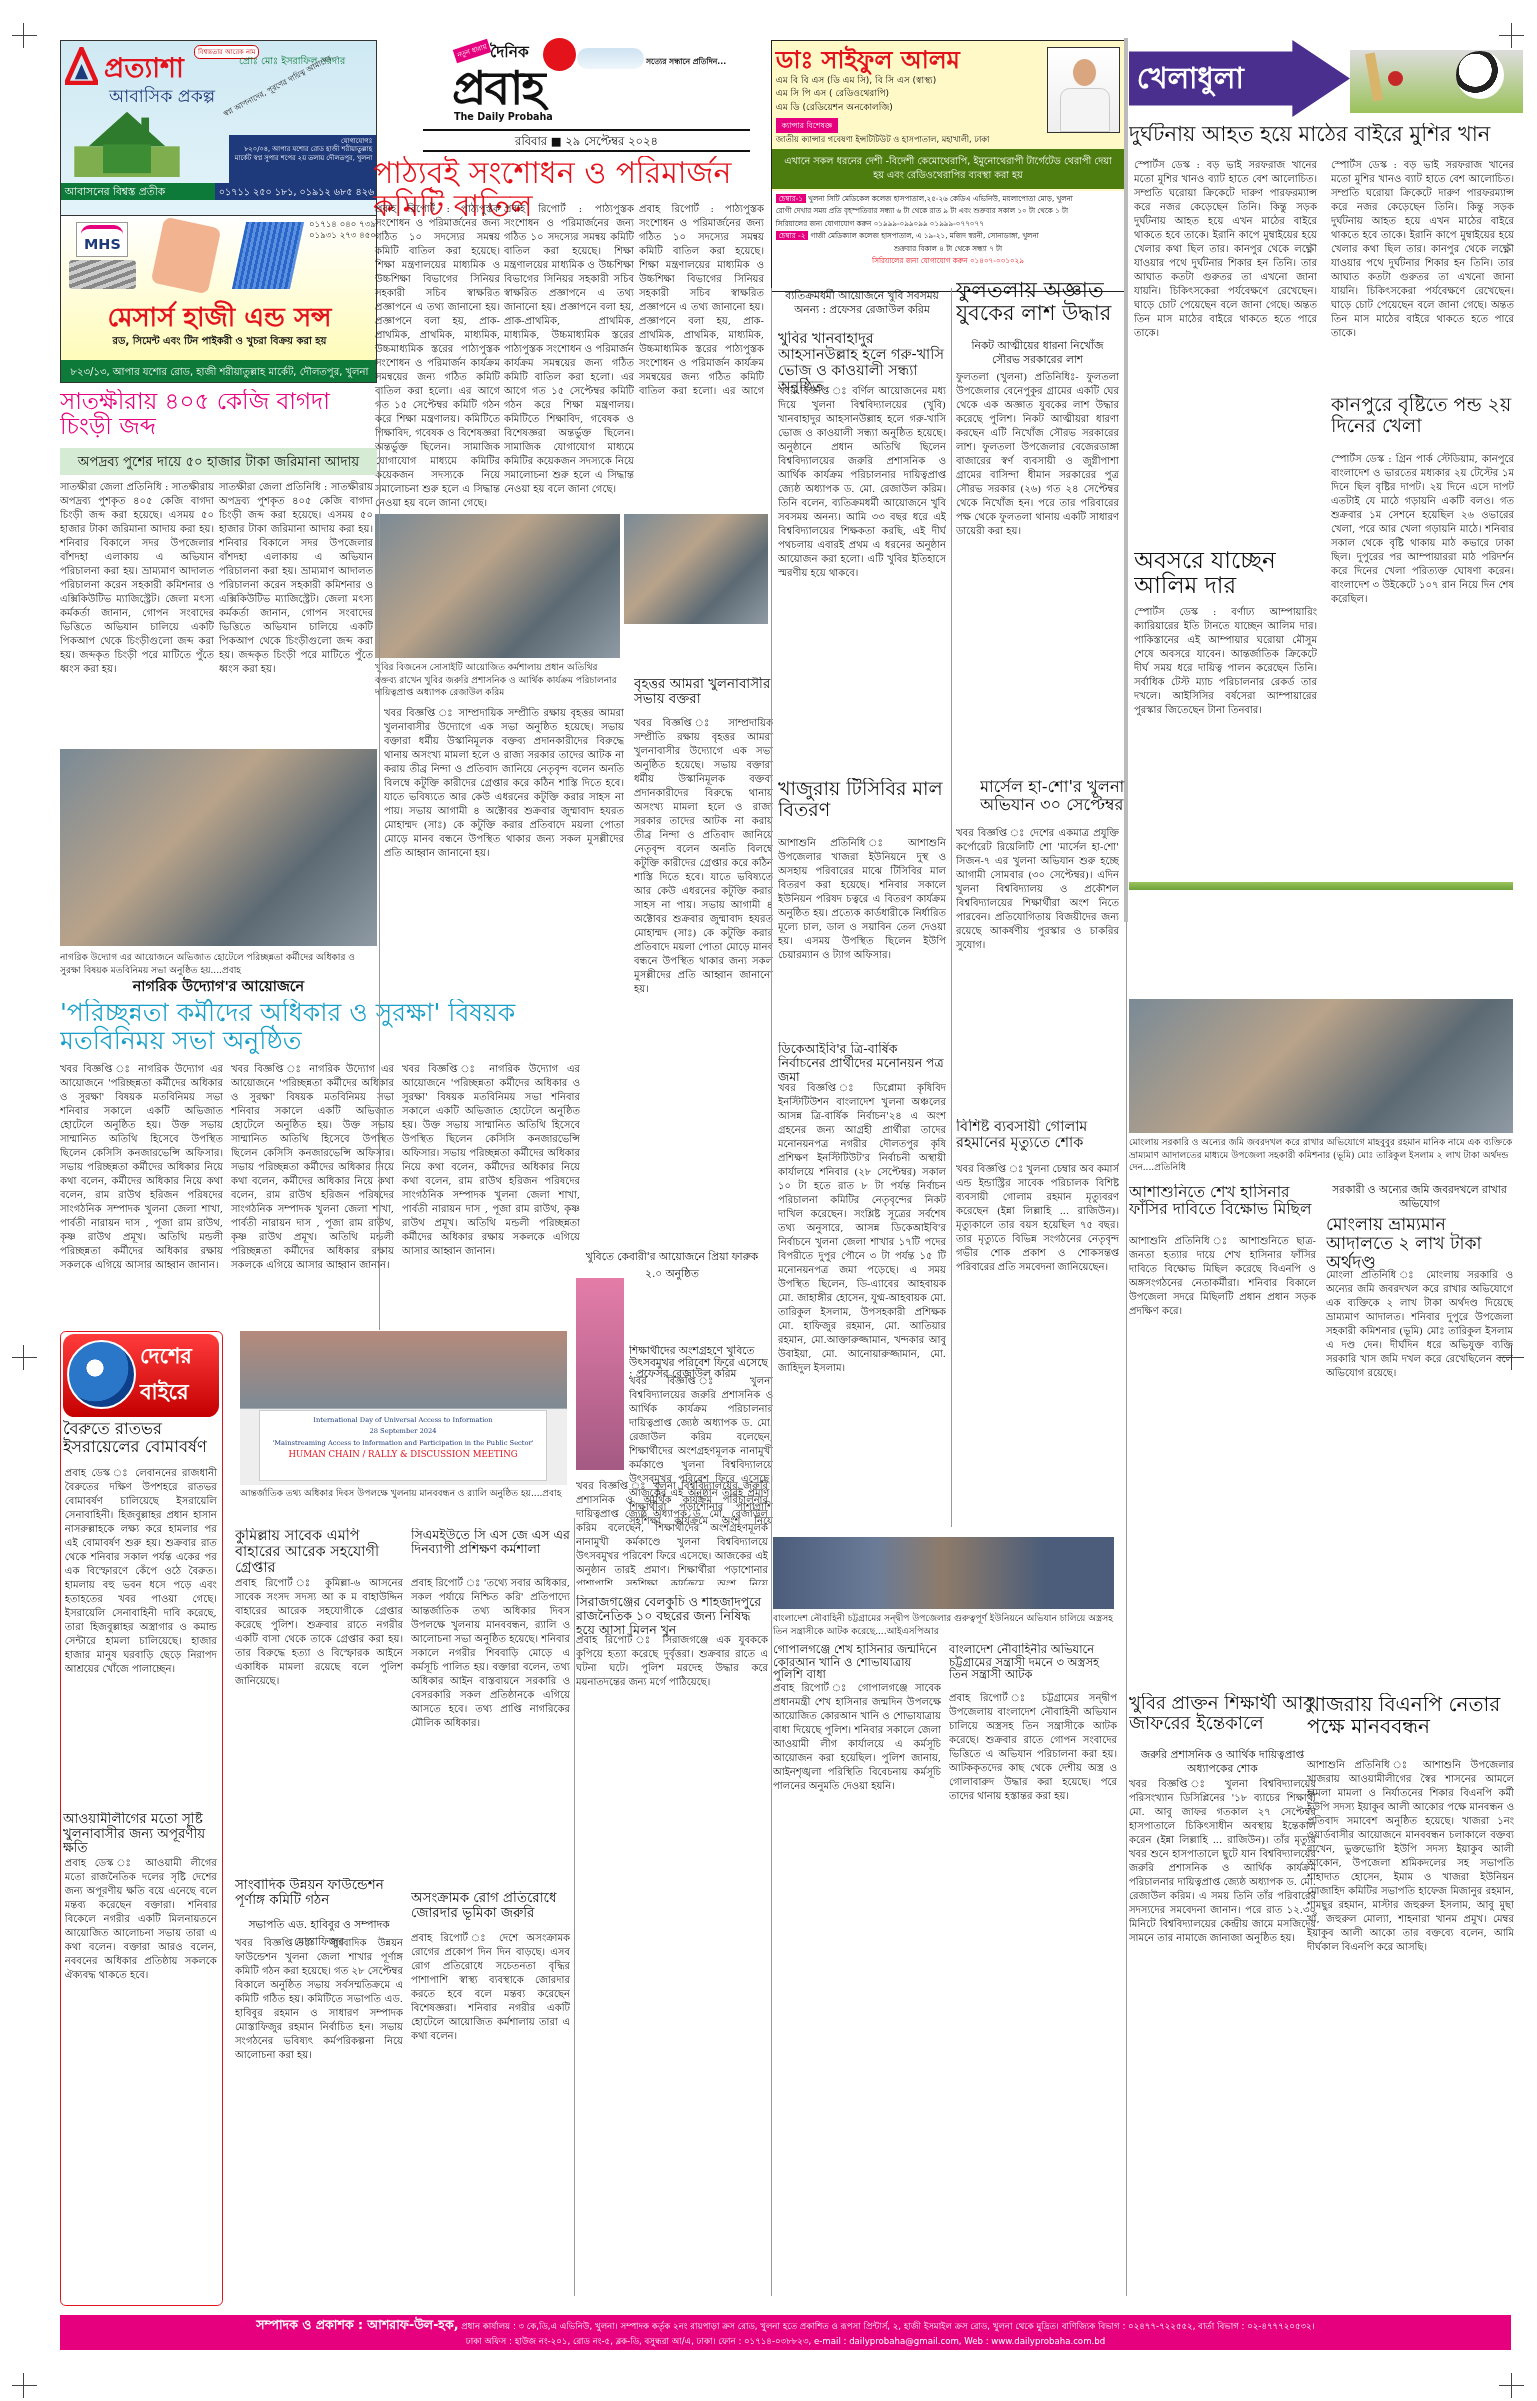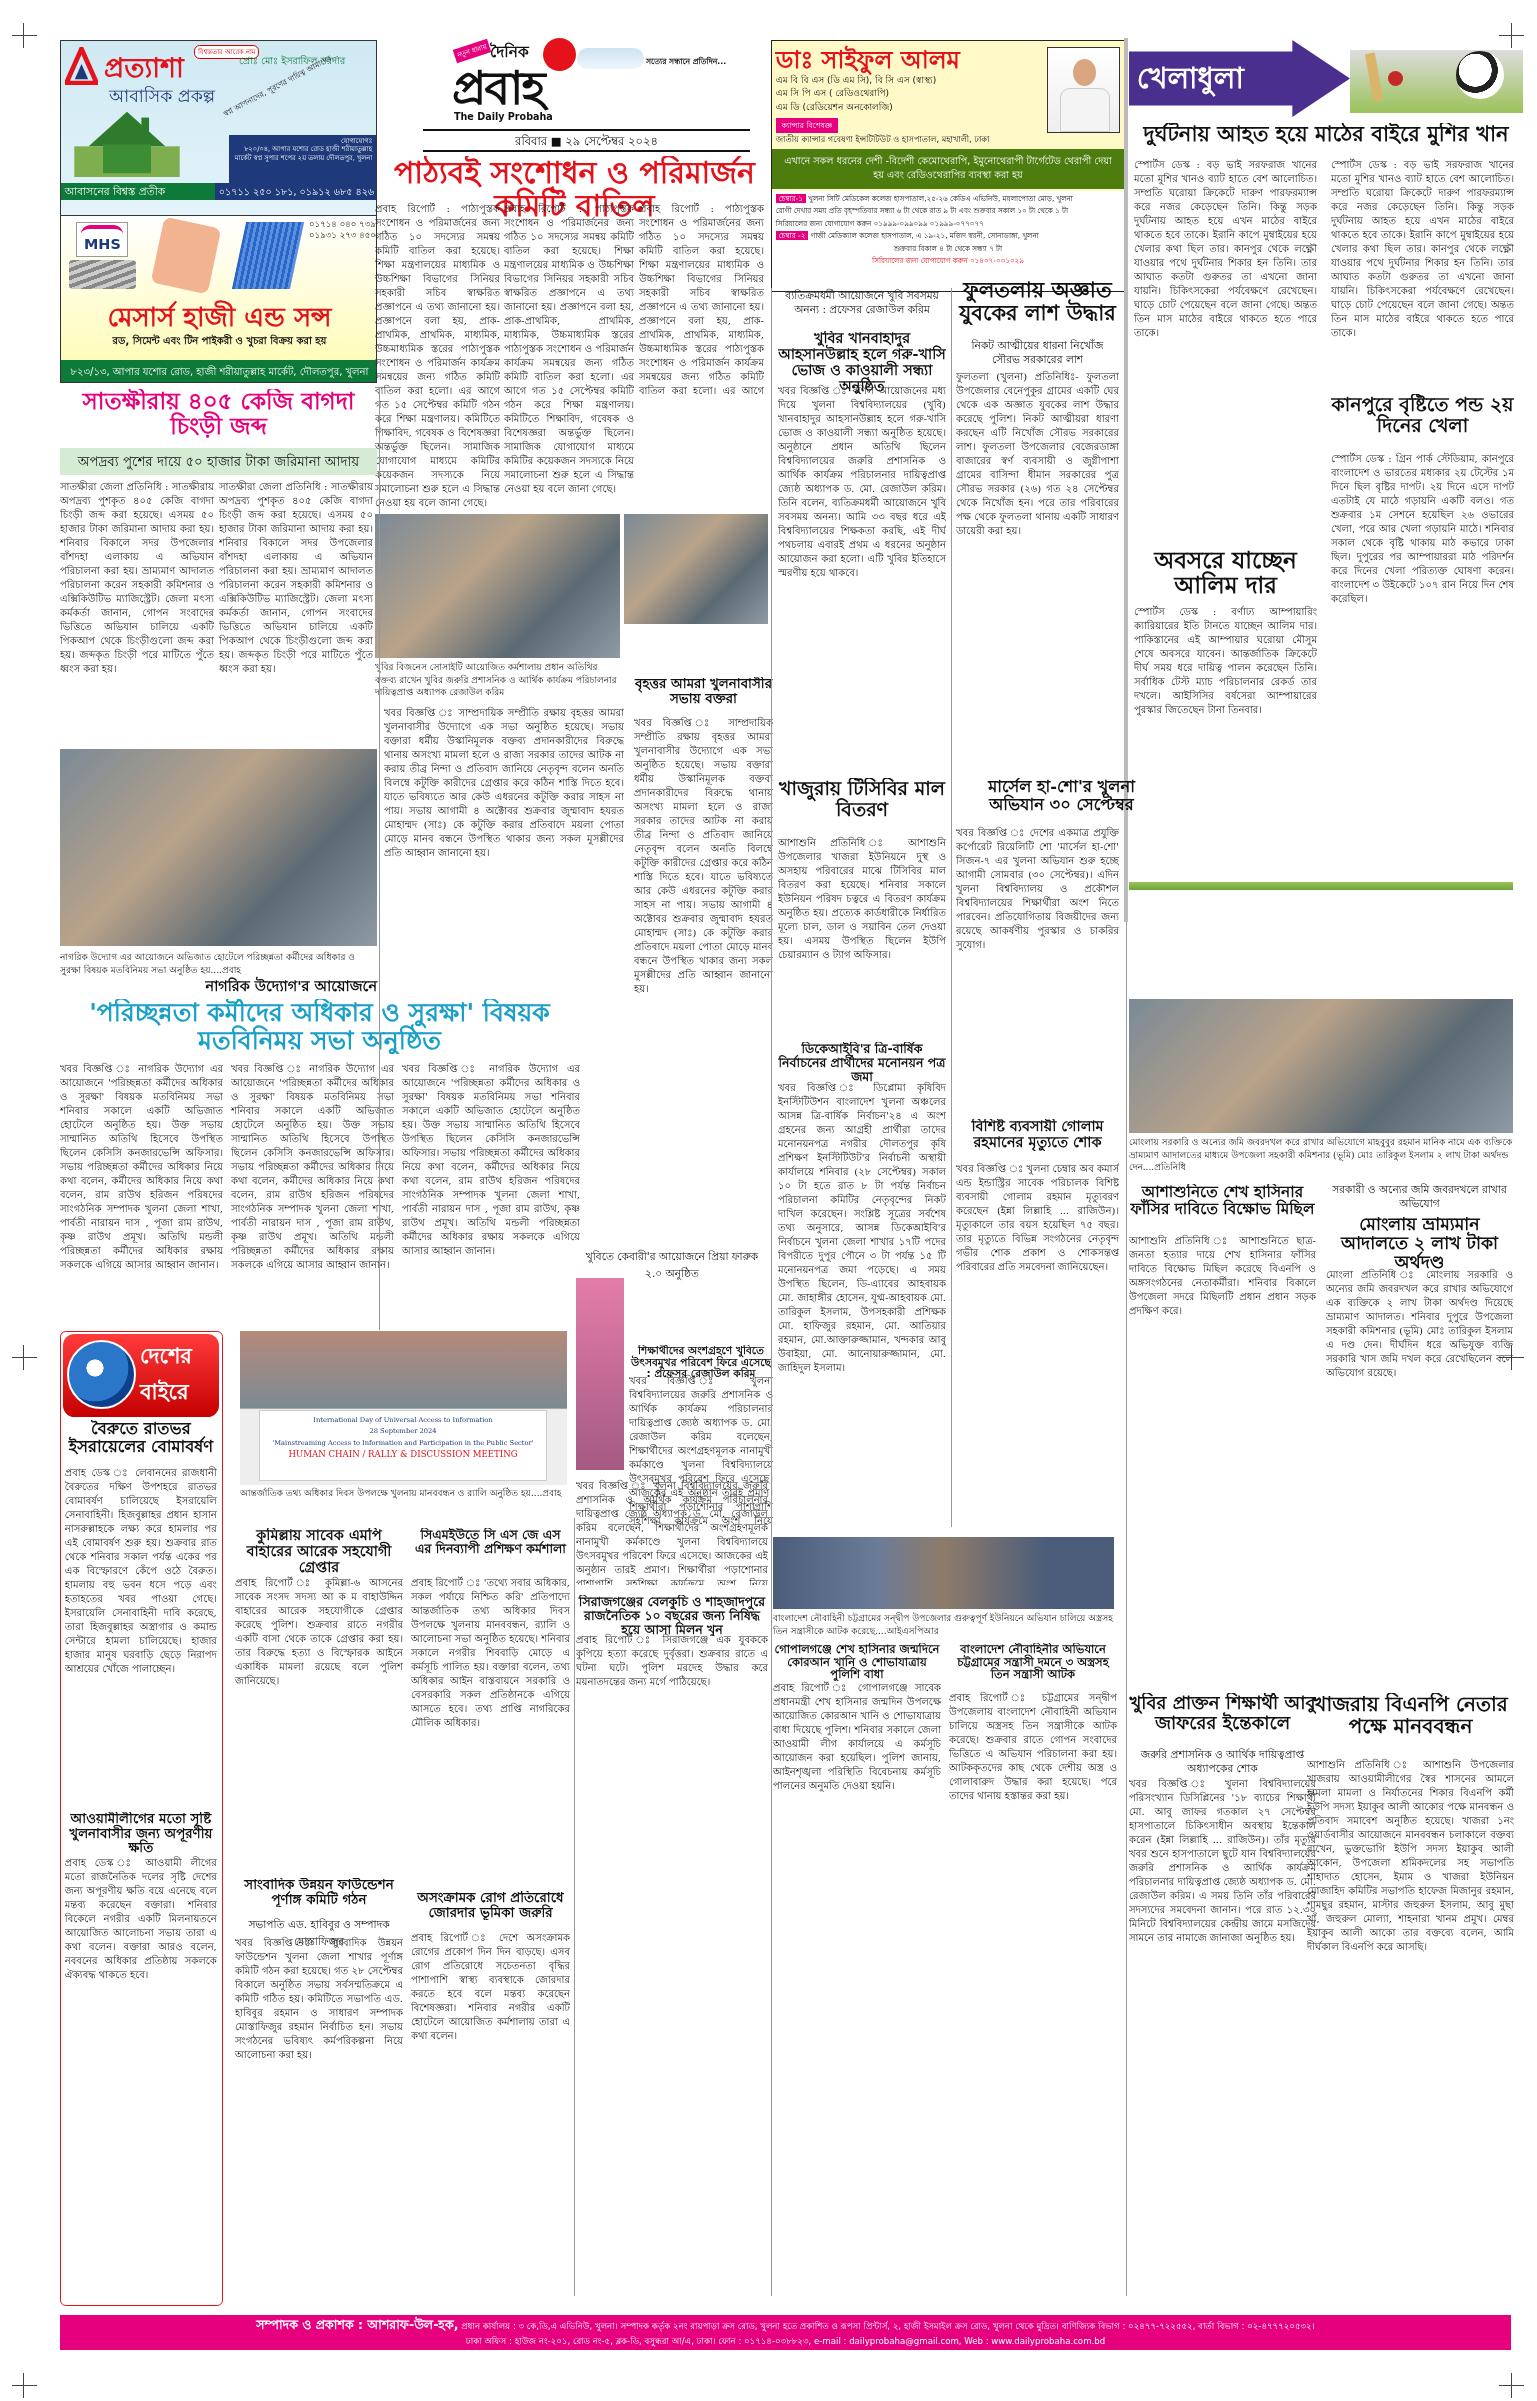--- a/index.html
+++ b/index.html
@@ -2,21 +2,21 @@
 <html><head>
 <meta charset="utf-8">
 <style>
 *{box-sizing:border-box;margin:0;padding:0}
 body{width:1537px;height:2402px;background:#fff;font-family:"DejaVu Sans",sans-serif;color:#111;position:relative;overflow:hidden}
 .abs{position:absolute}
 .regmark{position:absolute;width:25px;height:25px;font-size:7.7px;line-height:9.6px;color:#333}
 .regmark:before{content:"";position:absolute;left:11.5px;top:0;width:1px;height:25px;background:#444}
 .regmark:after{content:"";position:absolute;left:0;top:11.5px;width:25px;height:1px;background:#444}
 .body-text{font-size:10px;line-height:14px;text-align:justify;color:#222;overflow:hidden;font-family:"DejaVu Serif",serif}
-.hl{font-family:"DejaVu Sans",sans-serif;font-weight:bold;text-align:center;line-height:1.1;overflow:hidden}
+.hl{font-family:"DejaVu Sans",sans-serif;font-weight:normal;line-height:1.1;overflow:hidden}
 .photo{background:linear-gradient(135deg,#7a8a96,#b9a38a 40%,#5c6a74 70%,#8f9aa4);overflow:hidden}
 .caption{font-size:9px;line-height:12.5px;color:#222;font-family:"DejaVu Serif",serif;overflow:hidden}
 .vline{position:absolute;width:1px;background:#999}
 .hline{position:absolute;height:1px;background:#999}
 
 .ad1{left:60px;top:40px;width:317px;height:223px;border:1px solid #333;background:linear-gradient(#cfe9f3,#e9f6fb);overflow:hidden}
 .ad2{left:60px;top:215px;width:317px;height:168px;border:1px solid #333;background:linear-gradient(#ffffff,#fffbb0);overflow:hidden}
 .docad{left:771px;top:40px;width:355px;height:252px;border:1.9px solid #222;background:#fff9c8;overflow:hidden}
 </style>
 </head>
@@ -142,21 +142,21 @@
 <div class="abs photo" style="left:624px;top:514px;width:144px;height:110px"></div>
 <div class="abs caption" style="left:375px;top:661px;width:245px;height:38px">খুবির বিজনেস সোসাইটি আয়োজিত কর্মশালায় প্রধান অতিথির বক্তব্য রাখেন খুবির জরুরি প্রশাসনিক ও আর্থিক কার্যক্রম পরিচালনার দায়িত্বপ্রাপ্ত অধ্যাপক রেজাউল করিম</div>
 
 <div class="abs hl" style="left:60px;top:389px;width:317px;font-size:23px;color:#e6007e">সাতক্ষীরায় ৪০৫ কেজি বাগদা চিংড়ী জব্দ</div>
 <div class="abs" style="left:60px;top:448px;width:317px;height:27px;background:#d6ebd3;font-size:13.4px;line-height:27px;text-align:center">অপদ্রব্য পুশের দায়ে ৫০ হাজার টাকা জরিমানা আদায়</div>
 <div class="abs body-text" style="left:60px;top:480px;width:154px;height:259px">সাতক্ষীরা জেলা প্রতিনিধি : সাতক্ষীরায় অপদ্রব্য পুশকৃত ৪০৫ কেজি বাগদা চিংড়ী জব্দ করা হয়েছে। এসময় ৫০ হাজার টাকা জরিমানা আদায় করা হয়। শনিবার বিকালে সদর উপজেলার বাঁশদহা এলাকায় এ অভিযান পরিচালনা করা হয়। ভ্রাম্যমাণ আদালত পরিচালনা করেন সহকারী কমিশনার ও এক্সিকিউটিভ ম্যাজিস্ট্রেট। জেলা মৎস্য কর্মকর্তা জানান, গোপন সংবাদের ভিত্তিতে অভিযান চালিয়ে একটি পিকআপ থেকে চিংড়ীগুলো জব্দ করা হয়। জব্দকৃত চিংড়ী পরে মাটিতে পুঁতে ধ্বংস করা হয়।</div>
 <div class="abs body-text" style="left:219px;top:480px;width:154px;height:259px">সাতক্ষীরা জেলা প্রতিনিধি : সাতক্ষীরায় অপদ্রব্য পুশকৃত ৪০৫ কেজি বাগদা চিংড়ী জব্দ করা হয়েছে। এসময় ৫০ হাজার টাকা জরিমানা আদায় করা হয়। শনিবার বিকালে সদর উপজেলার বাঁশদহা এলাকায় এ অভিযান পরিচালনা করা হয়। ভ্রাম্যমাণ আদালত পরিচালনা করেন সহকারী কমিশনার ও এক্সিকিউটিভ ম্যাজিস্ট্রেট। জেলা মৎস্য কর্মকর্তা জানান, গোপন সংবাদের ভিত্তিতে অভিযান চালিয়ে একটি পিকআপ থেকে চিংড়ীগুলো জব্দ করা হয়। জব্দকৃত চিংড়ী পরে মাটিতে পুঁতে ধ্বংস করা হয়।</div>
 <div class="abs photo" style="left:60px;top:749px;width:317px;height:197px"></div>
 <div class="abs caption" style="left:60px;top:951px;width:317px;height:27px">নাগরিক উদ্যোগ এর আয়োজনে অভিজাত হোটেলে পরিচ্ছন্নতা কর্মীদের অধিকার ও সুরক্ষা বিষয়ক মতবিনিময় সভা অনুষ্ঠিত হয়....প্রবাহ</div>
 
-<div class="abs" style="left:60px;top:975px;width:317px;text-align:right;font-size:14.4px;font-weight:bold">নাগরিক উদ্যোগ'র আয়োজনে</div>
+<div class="abs" style="left:60px;top:975px;width:317px;text-align:center;font-size:14.4px;font-weight:bold">নাগরিক উদ্যোগ'র আয়োজনে</div>
 <div class="abs hl" style="left:60px;top:999px;width:519px;font-size:25px;color:#1aa0c8">'পরিচ্ছন্নতা কর্মীদের অধিকার ও সুরক্ষা' বিষয়ক মতবিনিময় সভা অনুষ্ঠিত</div>
 <div class="abs body-text" style="left:60px;top:1062px;width:163px;height:259px">খবর বিজ্ঞপ্তি ঃ নাগরিক উদ্যোগ এর আয়োজনে 'পরিচ্ছন্নতা কর্মীদের অধিকার ও সুরক্ষা' বিষয়ক মতবিনিময় সভা শনিবার সকালে একটি অভিজাত হোটেলে অনুষ্ঠিত হয়। উক্ত সভায় সাম্মানিত অতিথি হিসেবে উপস্থিত ছিলেন কেসিসি কনজারভেন্সি অফিসার। সভায় পরিচ্ছন্নতা কর্মীদের অধিকার নিয়ে কথা বলেন, কর্মীদের অধিকার নিয়ে কথা বলেন, রাম রাউথ হরিজন পরিষদের সাংগঠনিক সম্পাদক খুলনা জেলা শাখা, পার্বতী নারায়ন দাস , পূজা রাম রাউথ, কৃষ্ণ রাউথ প্রমূখ। অতিথি মন্ডলী পরিচ্ছন্নতা কর্মীদের অধিকার রক্ষায় সকলকে এগিয়ে আসার আহ্বান জানান।</div>
 <div class="abs body-text" style="left:231px;top:1062px;width:163px;height:259px">খবর বিজ্ঞপ্তি ঃ নাগরিক উদ্যোগ এর আয়োজনে 'পরিচ্ছন্নতা কর্মীদের অধিকার ও সুরক্ষা' বিষয়ক মতবিনিময় সভা শনিবার সকালে একটি অভিজাত হোটেলে অনুষ্ঠিত হয়। উক্ত সভায় সাম্মানিত অতিথি হিসেবে উপস্থিত ছিলেন কেসিসি কনজারভেন্সি অফিসার। সভায় পরিচ্ছন্নতা কর্মীদের অধিকার নিয়ে কথা বলেন, কর্মীদের অধিকার নিয়ে কথা বলেন, রাম রাউথ হরিজন পরিষদের সাংগঠনিক সম্পাদক খুলনা জেলা শাখা, পার্বতী নারায়ন দাস , পূজা রাম রাউথ, কৃষ্ণ রাউথ প্রমূখ। অতিথি মন্ডলী পরিচ্ছন্নতা কর্মীদের অধিকার রক্ষায় সকলকে এগিয়ে আসার আহ্বান জানান।</div>
 <div class="abs body-text" style="left:402px;top:1062px;width:178px;height:259px">খবর বিজ্ঞপ্তি ঃ নাগরিক উদ্যোগ এর আয়োজনে 'পরিচ্ছন্নতা কর্মীদের অধিকার ও সুরক্ষা' বিষয়ক মতবিনিময় সভা শনিবার সকালে একটি অভিজাত হোটেলে অনুষ্ঠিত হয়। উক্ত সভায় সাম্মানিত অতিথি হিসেবে উপস্থিত ছিলেন কেসিসি কনজারভেন্সি অফিসার। সভায় পরিচ্ছন্নতা কর্মীদের অধিকার নিয়ে কথা বলেন, কর্মীদের অধিকার নিয়ে কথা বলেন, রাম রাউথ হরিজন পরিষদের সাংগঠনিক সম্পাদক খুলনা জেলা শাখা, পার্বতী নারায়ন দাস , পূজা রাম রাউথ, কৃষ্ণ রাউথ প্রমূখ। অতিথি মন্ডলী পরিচ্ছন্নতা কর্মীদের অধিকার রক্ষায় সকলকে এগিয়ে আসার আহ্বান জানান।</div>
 
 <div class="abs" style="left:778px;top:288px;width:168px;text-align:center;font-size:10.6px;line-height:14.4px">ব্যতিক্রমধর্মী আয়োজনে খুবি সবসময় অনন্য : প্রফেসর রেজাউল করিম</div>
 <div class="abs hl" style="left:778px;top:331px;width:168px;font-size:14.4px">খুবির খানবাহাদুর আহসানউল্লাহ হলে গরু-খাসি ভোজ ও কাওয়ালী সন্ধ্যা অনুষ্ঠিত</div>
 <div class="abs body-text" style="left:778px;top:384px;width:168px;height:384px">খবর বিজ্ঞপ্তি ঃ বর্ণিল আয়োজনের মধ্য দিয়ে খুলনা বিশ্ববিদ্যালয়ের (খুবি) খানবাহাদুর আহসানউল্লাহ হলে গরু-খাসি ভোজ ও কাওয়ালী সন্ধ্যা অনুষ্ঠিত হয়েছে। অনুষ্ঠানে প্রধান অতিথি ছিলেন বিশ্ববিদ্যালয়ের জরুরি প্রশাসনিক ও আর্থিক কার্যক্রম পরিচালনার দায়িত্বপ্রাপ্ত জ্যেষ্ঠ অধ্যাপক ড. মো. রেজাউল করিম। তিনি বলেন, ব্যতিক্রমধর্মী আয়োজনে খুবি সবসময় অনন্য। আমি ৩৩ বছর ধরে এই বিশ্ববিদ্যালয়ের শিক্ষকতা করছি, এই দীর্ঘ পথচলায় এবারই প্রথম এ ধরনের অনুষ্ঠান আয়োজন করা হলো। এটি খুবির ইতিহাসে স্মরণীয় হয়ে থাকবে।</div>
 
 <div class="abs hl" style="left:956px;top:279px;width:163px;font-size:21px">ফুলতলায় অজ্ঞাত যুবকের লাশ উদ্ধার</div>

